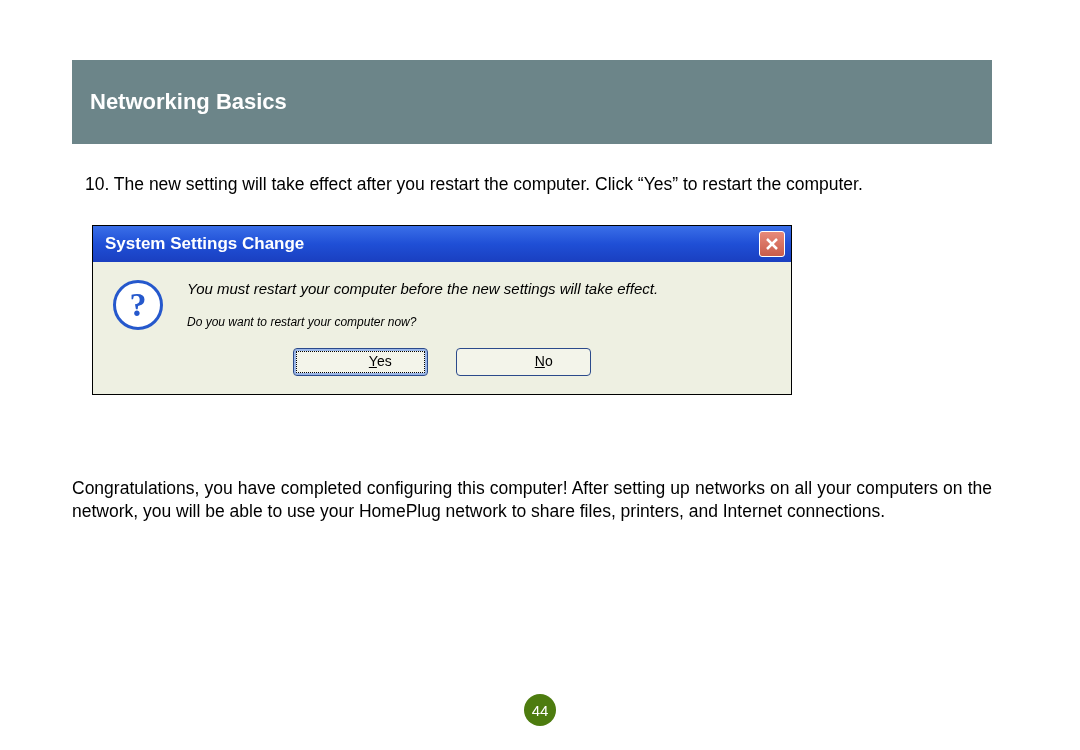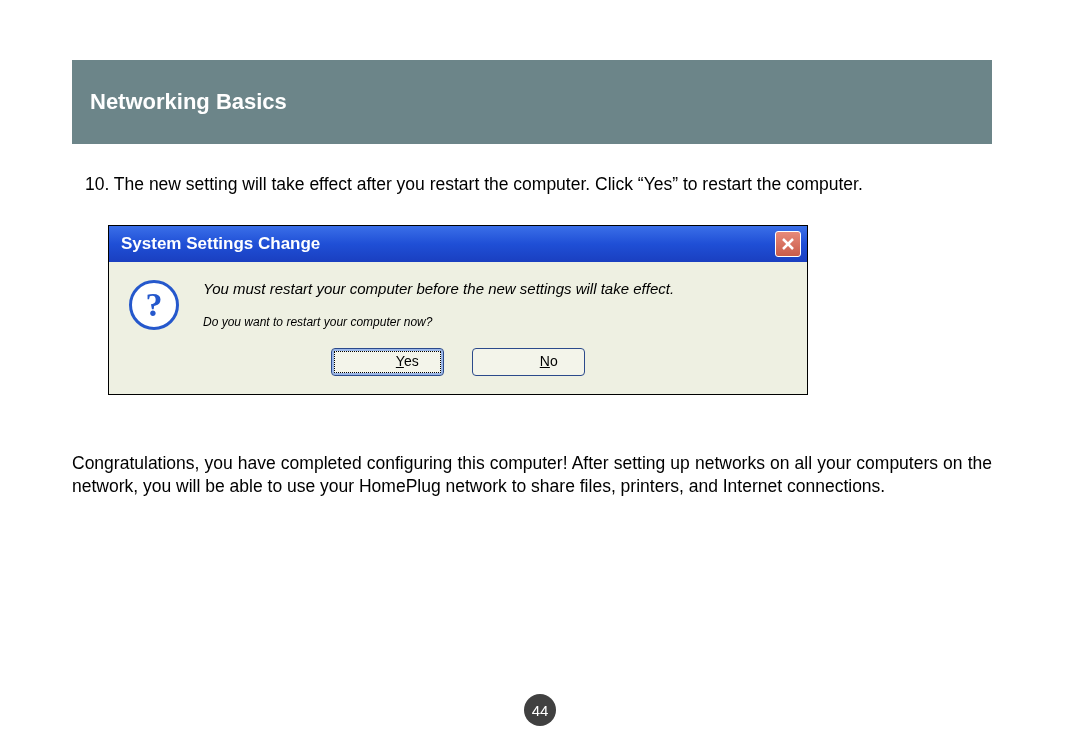--- a/index.html
+++ b/index.html
@@ -29,21 +29,21 @@
   }
   .step-text {
     font-size: 17.5px;
     line-height: 1.4;
     margin-left: 13px;
     margin-right: 40px;
     margin-bottom: 28px;
     color: #000;
   }
   .dialog-wrap {
-    margin-left: 36px;
+    margin-left: 20px;
     width: 700px;
     border: 1px solid #000;
     background: #eef0e2;
   }
   .dialog-titlebar {
     height: 36px;
     background: linear-gradient(to bottom, #3a6fe8 0%, #1f4fd6 50%, #1a3fc0 100%);
     display: flex;
     align-items: center;
     justify-content: space-between;
@@ -99,55 +99,55 @@
     font-size: 12px;
     color: #000;
     font-family: Tahoma, Verdana, sans-serif;
   }
   .btn-row {
     text-align: center;
     padding-bottom: 18px;
   }
   .xp-btn {
     display: inline-block;
-    width: 113px;
+    width: 135px;
     height: 28px;
     line-height: 24px;
     font-size: 14px;
     font-family: Tahoma, Verdana, sans-serif;
     background: #f3f4ea;
     border: 1px solid #2b4a8b;
     border-radius: 4px;
     margin: 0 12px;
     text-align: center;
     color: #000;
     cursor: default;
     padding-left: 40px;
   }
   .xp-btn.focus {
     outline: 1px dotted #000;
     outline-offset: -4px;
     box-shadow: inset 0 0 0 2px #9bb7e8;
   }
   .congrats {
-    margin-top: 57px;
+    margin-top: 82px;
     font-size: 17.5px;
     line-height: 1.35;
     text-align: justify;
     color: #000;
   }
   .page-num {
     position: absolute;
     left: 50%;
     transform: translateX(-50%);
     bottom: 24px;
     width: 32px;
     height: 32px;
     border-radius: 50%;
-    background: #404040;
+    background: #4d7c0f;
     color: #ffffff;
     display: flex;
     align-items: center;
     justify-content: center;
     font-size: 15px;
   }
   .accessor { text-decoration: underline; }
 </style>
 </head>
 <body>

